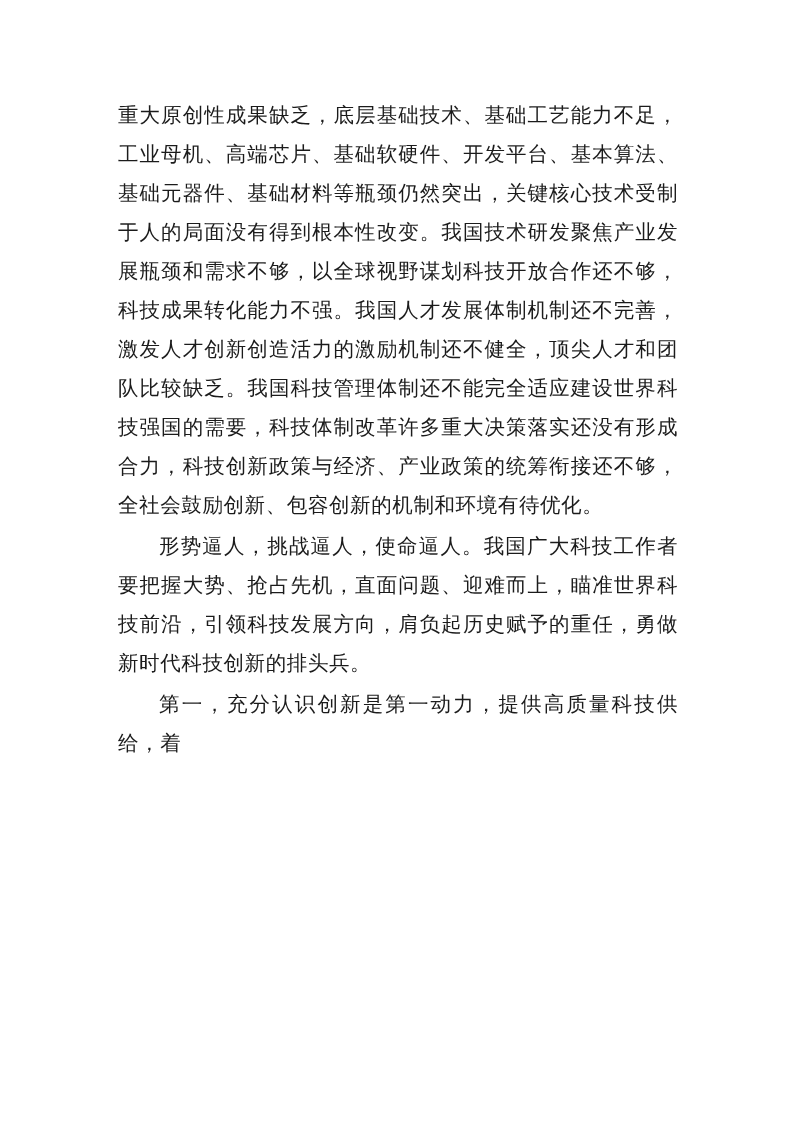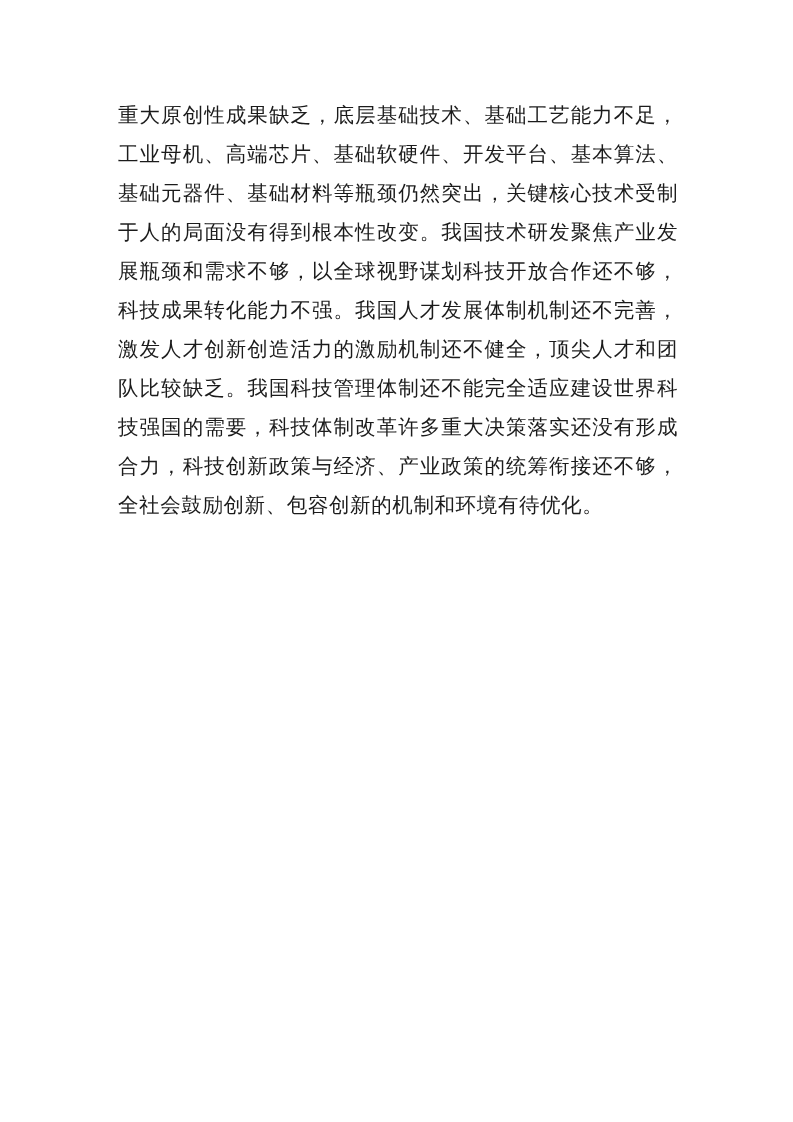--- a/index.html
+++ b/index.html
@@ -38,14 +38,16 @@
   .para.indent {
     text-indent: 2em;
   }
 </style>
 </head>
 <body>
 
 <div class="page">
   <div class="doc-body">
     <p class="para">重大原创性成果缺乏，底层基础技术、基础工艺能力不足，工业母机、高端芯片、基础软硬件、开发平台、基本算法、基础元器件、基础材料等瓶颈仍然突出，关键核心技术受制于人的局面没有得到根本性改变。我国技术研发聚焦产业发展瓶颈和需求不够，以全球视野谋划科技开放合作还不够，科技成果转化能力不强。我国人才发展体制机制还不完善，激发人才创新创造活力的激励机制还不健全，顶尖人才和团队比较缺乏。我国科技管理体制还不能完全适应建设世界科技强国的需要，科技体制改革许多重大决策落实还没有形成合力，科技创新政策与经济、产业政策的统筹衔接还不够，全社会鼓励创新、包容创新的机制和环境有待优化。</p>
+    <p class="para indent">形势逼人，挑战逼人，使命逼人。我国广大科技工作者要把握大势、抢占先机，直面问题、迎难而上，瞄准世界科技前沿，引领科技发展方向，肩负起历史赋予的重任，勇做新时代科技创新的排头兵。</p>
+    <p class="para indent">第一，充分认识创新是第一动力，提供高质量科技供给，着</p>
   </div>
 </div>
 
 </body></html>

